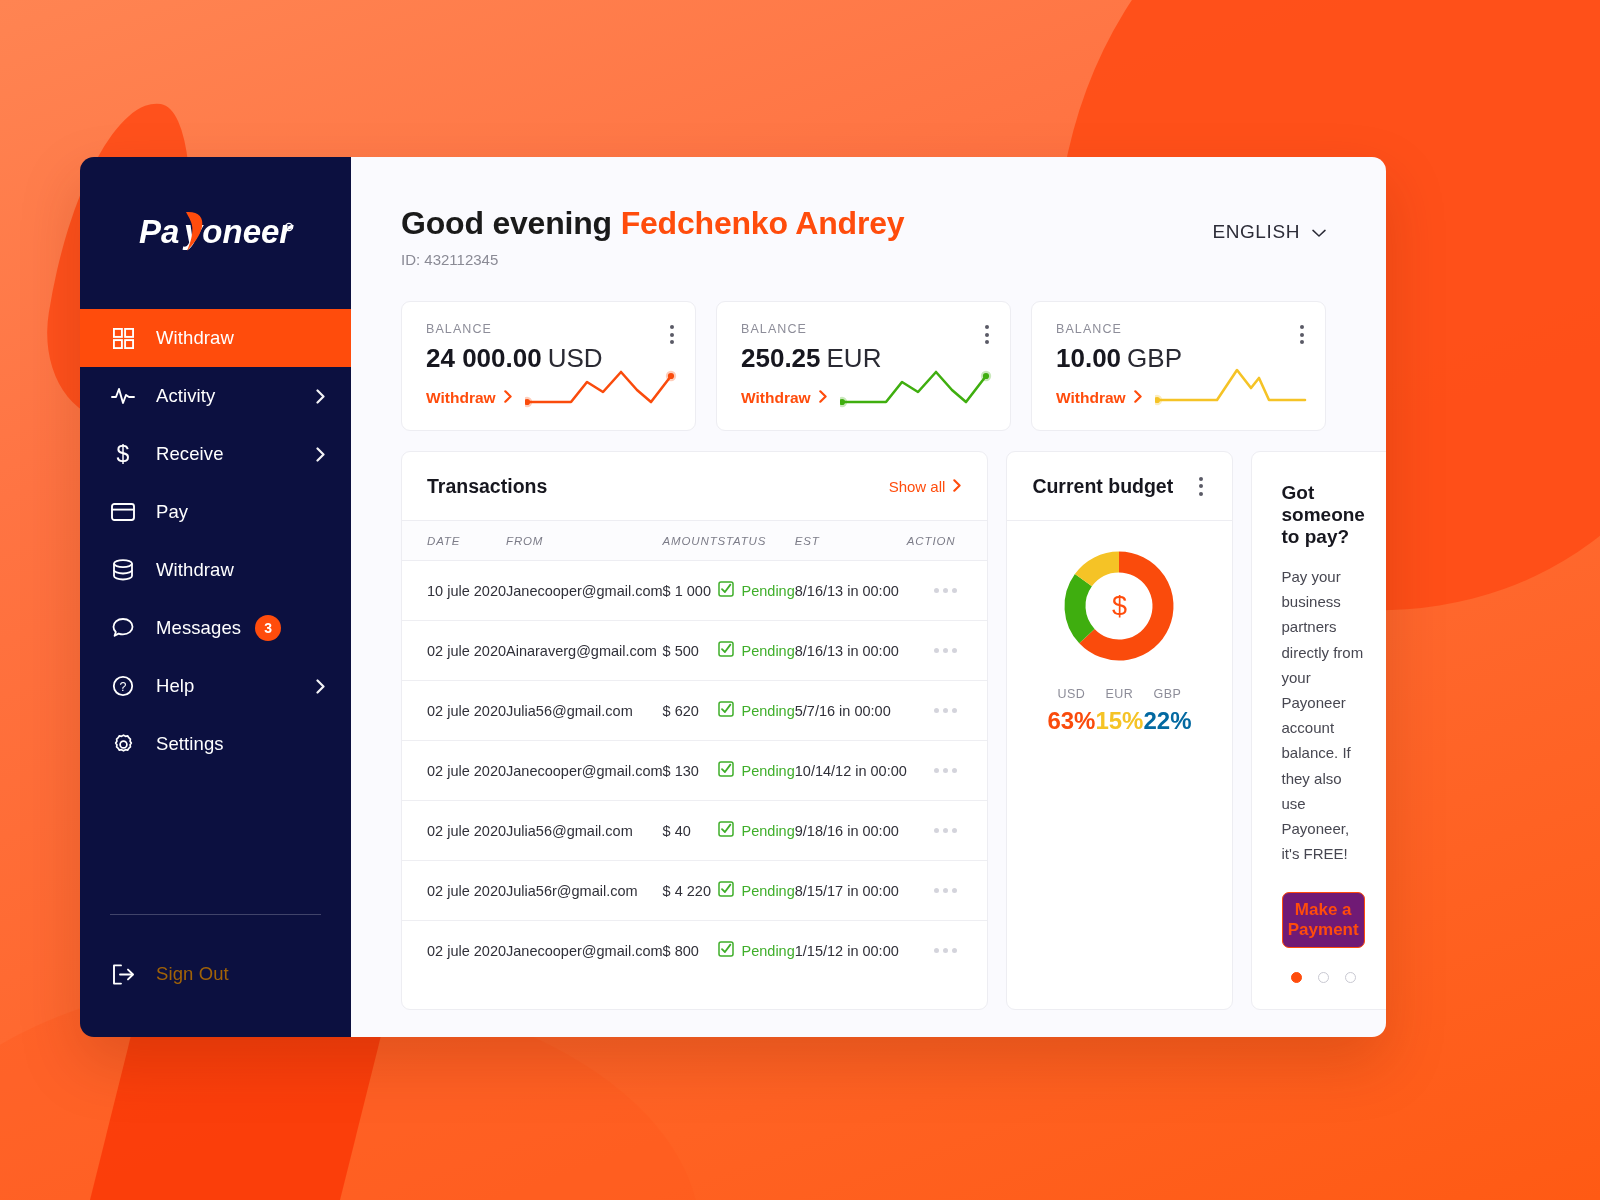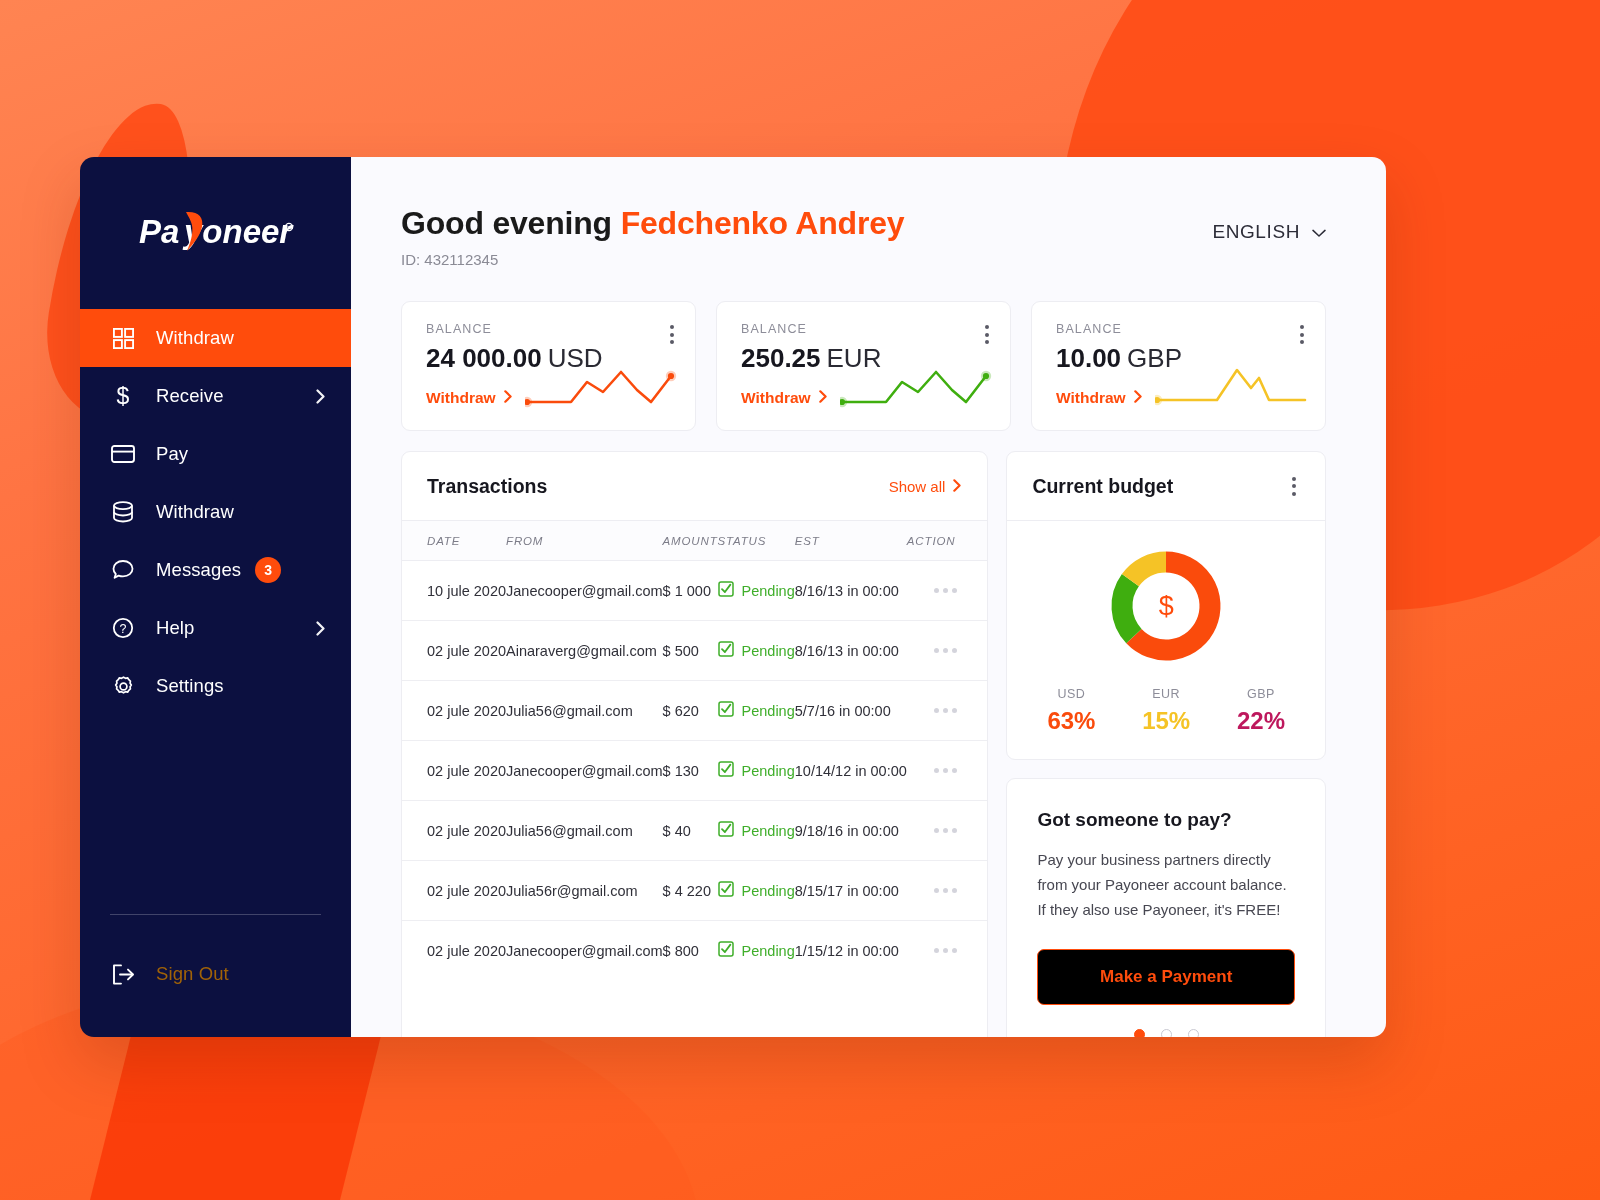--- a/index.html
+++ b/index.html
@@ -212,21 +212,21 @@
     display: flex;
     gap: 18px;
     margin-top: 20px;
   }
   .panel {
     background: #fff;
     border: 1px solid #EDEDF2;
     border-radius: 9px;
   }
   .tx-panel { flex: 1; }
-  .right-col { width: 333px; display: flex; flex-direction: column; gap: 18px; justify-content: space-between; }
+  .right-col { width: 333px; display: flex; flex-direction: row; gap: 18px; justify-content: space-between; }
 
   .panel-head {
     height: 69px;
     display: flex; align-items: center;
     padding: 0 26px 0 25px;
     border-bottom: 1px solid #EDEDF2;
   }
   .panel-title { font-size: 19.5px; font-weight: bold; color: #17171F; }
   .showall {
     margin-left: auto;
@@ -298,21 +298,21 @@
     font-size: 15px;
     line-height: 1.68;
     color: #474751;
   }
   .promo-btn {
     margin-top: 26px;
     width: 100%;
     height: 56px;
     border: 1.6px solid #FF4C0C;
     border-radius: 7px;
-    background: #000000;
+    background: #701a75;
     color: #FF4C0C;
     font-size: 17px;
     font-weight: bold;
     font-family: inherit;
     cursor: pointer;
   }
   .dots-nav {
     margin-top: 24px;
     display: flex; justify-content: center; gap: 16px;
   }
@@ -355,20 +355,33 @@
           <svg width="21" height="21" viewBox="0 0 21 21">
             <rect x="0.9" y="0.9" width="8" height="8" fill="none" stroke="#fff" stroke-width="1.9"></rect>
             <rect x="12.1" y="0.9" width="8" height="8" fill="none" stroke="#fff" stroke-width="1.9"></rect>
             <rect x="0.9" y="12.1" width="8" height="8" fill="none" stroke="#fff" stroke-width="1.9"></rect>
             <rect x="12.1" y="12.1" width="8" height="8" fill="none" stroke="#fff" stroke-width="1.9"></rect>
           </svg>
         </span>
         <span class="nav-label">Withdraw</span>
       </div>
 
+      <div class="nav-item">
+        <span class="nav-ico">
+          <svg width="24" height="20" viewBox="0 0 24 20">
+            <polyline points="1,11 5,11 8,3 12,17 15,9 18,11 23,11" fill="none" stroke="#fff" stroke-width="1.9" stroke-linecap="round" stroke-linejoin="round"></polyline>
+          </svg>
+        </span>
+        <span class="nav-label">Activity</span>
+        <span class="nav-chev">
+          <svg width="9" height="15" viewBox="0 0 9 15">
+              <polyline points="1.5,1.5 7.5,7.5 1.5,13.5" fill="none" stroke="#fff" stroke-width="2.2" stroke-linecap="round" stroke-linejoin="round"></polyline>
+            </svg>
+        </span>
+      </div>
 
       <div class="nav-item">
         <span class="nav-ico">
           <svg width="20" height="24" viewBox="0 0 20 24">
             <text x="10" y="20" text-anchor="middle" font-family="Liberation Sans, sans-serif" font-size="23" fill="#fff">$</text>
           </svg>
         </span>
         <span class="nav-label">Receive</span>
         <span class="nav-chev">
           <svg width="9" height="15" viewBox="0 0 9 15">
@@ -776,21 +789,21 @@
                 <div class="legend-item">
                   <div class="legend-cur">USD</div>
                   <div class="legend-val" style="color: rgb(250, 75, 12);">63%</div>
                 </div>
                 <div class="legend-item">
                   <div class="legend-cur">EUR</div>
                   <div class="legend-val" style="color: rgb(245, 195, 38);">15%</div>
                 </div>
                 <div class="legend-item">
                   <div class="legend-cur">GBP</div>
-                  <div class="legend-val" style="color: #be185d;">22%</div>
+                  <div class="legend-val" style="color: #0369a1;">22%</div>
                 </div>
               </div>
           </div>
         </div>
 
         <div class="panel promo">
           <div class="promo-title">Got someone to pay?</div>
           <div class="promo-text">Pay your business partners directly from your Payoneer account balance. If they also use Payoneer, it's FREE!</div>
           <button class="promo-btn">Make a Payment</button>
           <div class="dots-nav" id="promo-dots">

